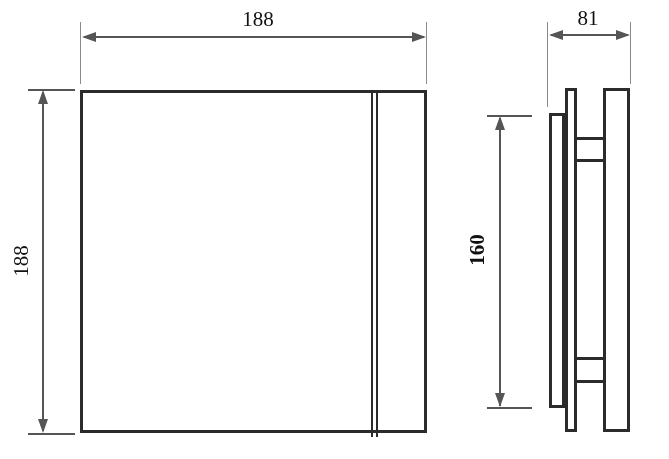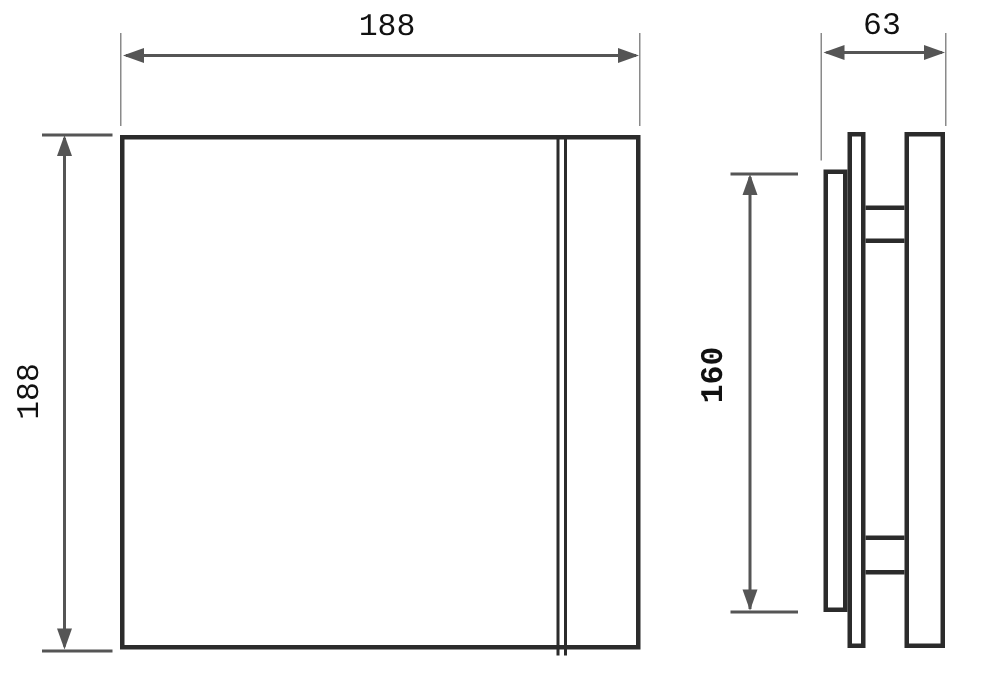--- a/index.html
+++ b/index.html
@@ -7,21 +7,21 @@
     --dim:#555555;
     --ext:#8a8a8a;
     --text:#111111;
     --bg:#ffffff;
   }
   html,body{margin:0;padding:0;background:var(--bg);}
   .drawing{
     position:relative;
     width:648px;height:459px;
     background:var(--bg);
-    font-family:Liberation Mono, monospace;
+    font-family:Liberation Serif, serif;
     overflow:hidden;
   }
   
   .rect{position:absolute;border:3px solid var(--outline);box-sizing:border-box;background:transparent;}
   .stroke-v{position:absolute;width:2px;background:var(--outline);}
   .stroke-h{position:absolute;height:3px;background:var(--outline);}
   
   .dimline-h{position:absolute;height:2px;background:var(--dim);}
   .dimline-v{position:absolute;width:2px;background:var(--dim);}
   .extline-v{position:absolute;width:1px;background:var(--ext);}
@@ -76,21 +76,21 @@
   <div class="stroke-h" style="left:577px;top:159px;width:26px;"></div>
 
   <div class="stroke-h" style="left:577px;top:357px;width:26px;"></div>
   <div class="stroke-h" style="left:577px;top:380px;width:26px;"></div>
 
   <div class="extline-v" style="left:547px;top:22px;height:85px;"></div>
   <div class="extline-v" style="left:630px;top:22px;height:62px;"></div>
   <div class="dimline-h" style="left:551px;top:34px;width:77px;"></div>
   <div class="arr a-left" style="left:549px;top:30px;"></div>
   <div class="arr a-right" style="left:616px;top:30px;"></div>
-  <div class="dim-label" style="left:588px;top:18px;">63</div>
+  <div class="dim-label" style="left:588px;top:18px;">81</div>
 
   <div class="tick-h" style="left:487px;top:115px;width:45px;"></div>
   <div class="tick-h" style="left:487px;top:407px;width:45px;"></div>
   <div class="dimline-v" style="left:499px;top:118px;height:288px;"></div>
   <div class="arr a-up" style="left:495px;top:116px;"></div>
   <div class="arr a-down" style="left:495px;top:393px;"></div>
   <div class="dim-label rot bold" style="left:477px;top:250px;">160</div>
 
 </div>
 

